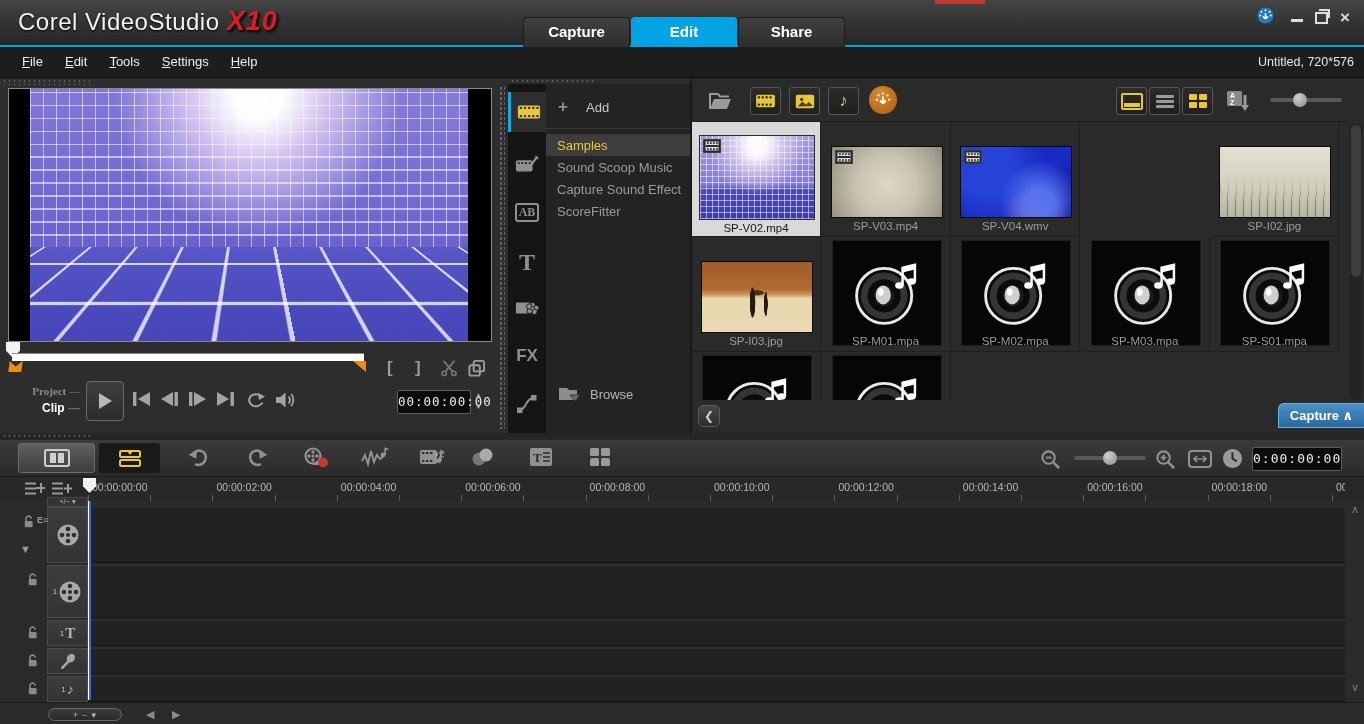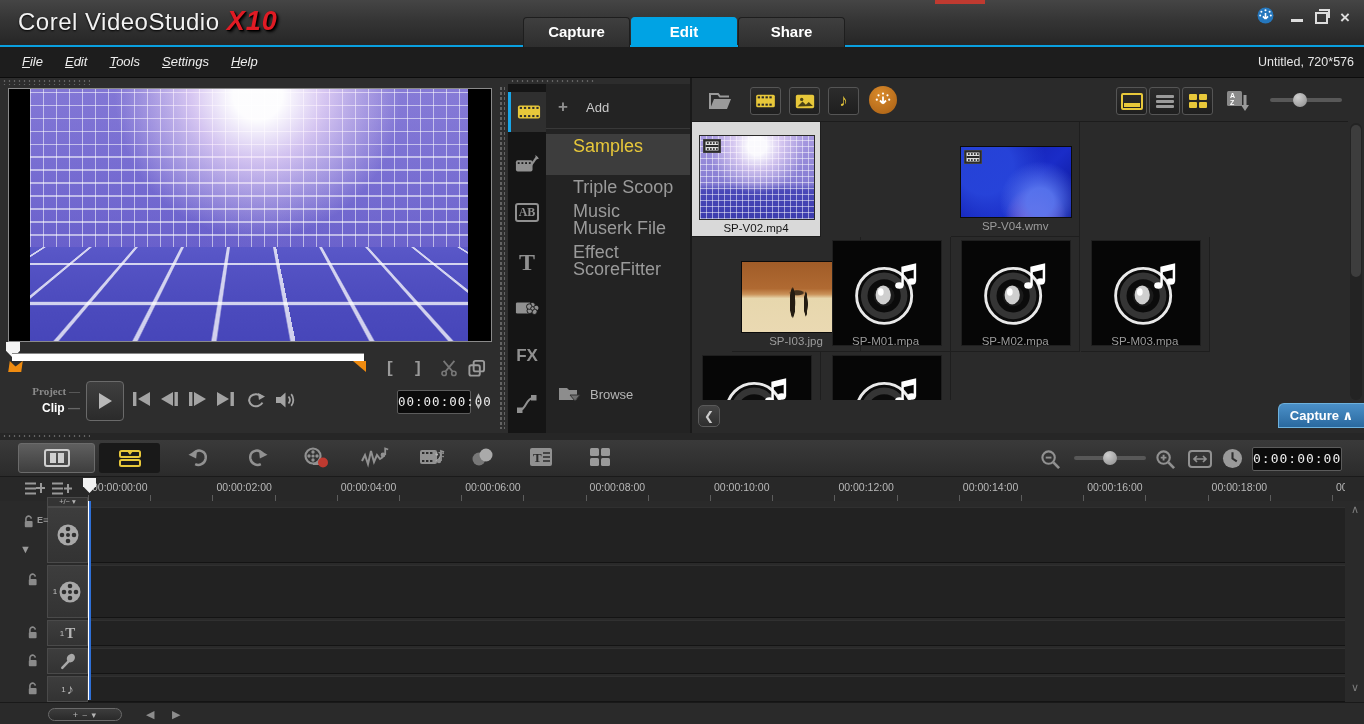--- a/index.html
+++ b/index.html
@@ -28,21 +28,21 @@
   .ic-restore{width:9px;height:8px;border:2px solid #ddd;top:12px;}
   .ic-restore:before{content:"";position:absolute;left:2px;top:-5px;width:9px;height:7px;
     border:2px solid #ddd;border-bottom:none;border-left:none;}
   .ic-close{font-size:17px;font-weight:bold;line-height:14px;top:11px;}
 
   
   .menubar{position:absolute;left:0;top:47px;width:100%;height:30px;background:#1d1d1d;
     border-bottom:1px solid #0c0c0c;}
   .menu-item{display:inline-block;color:#eee;font-size:13px;margin:0 11px;line-height:30px;cursor:default;}
   .menu-item:first-letter{text-decoration:underline;}
-  .menu-items{position:absolute;left:11px;top:0;font-style:italic;}
+  .menu-items{position:absolute;left:11px;top:0;}
   .proj-status{position:absolute;right:10px;top:0;line-height:30px;font-size:12.5px;color:#e6e6e6;}
 
   
   .main{position:absolute;left:0;top:78px;width:100%;height:355px;background:#2d2d2d;}
   .dots-h{background-image:radial-gradient(#636363 1px,transparent 1.2px);background-size:5px 4px;}
   .dots-v{background-image:radial-gradient(#636363 1px,transparent 1.2px);background-size:4px 5px;}
 
   
   .video-frame{position:absolute;left:8px;top:10px;width:482px;height:252px;background:#000;
     border:1px solid #8a8a8a;overflow:hidden;}
@@ -90,21 +90,21 @@
   .rail-item{position:absolute;left:0;width:38px;height:40px;display:flex;align-items:center;
     justify-content:center;color:#909090;}
   .rail-item.active{background:#2f2f2f;color:#e8c83a;border-left:3px solid #18a6e8;box-sizing:border-box;}
   .rail-txt{font-weight:bold;font-size:15px;font-family:"Liberation Serif","DejaVu Serif",serif;}
   .lib-list{position:absolute;left:546px;top:6px;width:144px;bottom:0;background:#232323;}
   .add-row{position:absolute;left:0;top:10px;width:100%;height:28px;}
   .add-plus{position:absolute;left:12px;top:3px;font-size:17px;font-weight:bold;color:#8f8f8f;}
   .add-txt{position:absolute;left:40px;top:6px;font-size:13px;color:#c8c8c8;}
   .lib-divider{position:absolute;left:0;top:44px;width:100%;height:1px;background:#383838;}
   .lib-cats{position:absolute;left:0;top:50px;width:100%;}
-  .lib-cat{height:41px;line-height:24px;padding-left:27px;font-size:18px;color:#9a9a9a;cursor:default;}
+  .lib-cat{height:22px;line-height:24px;padding-left:11px;font-size:13px;color:#9a9a9a;cursor:default;}
   .lib-cat.selected{background:#3d3d3d;color:#e8c83a;}
   .browse-row{position:absolute;left:0;bottom:26px;width:100%;height:24px;color:#b5b5b5;}
   .browse-txt{position:absolute;left:44px;top:4px;font-size:13px;}
 
   
   .browser{position:absolute;left:690px;right:0;top:0;bottom:0;background:#2a2a2a;border-left:2px solid #191919;}
   .bt-btn{position:absolute;top:9px;width:31px;height:28px;border:1px solid #555;border-radius:3px;
     background:linear-gradient(180deg,#2c2c2c,#1f1f1f);display:flex;align-items:center;justify-content:center;
     color:#e8c83a;box-sizing:border-box;}
   .bt-plain{border:none;background:none;color:#9a9a9a;}
@@ -377,22 +377,22 @@
     </div>
 
     <div class="lib-list">
       <div class="add-row">
         <span class="add-plus">+</span>
         <span class="add-txt">Add</span>
         </div>
       <div class="lib-divider"></div>
       <div class="lib-cats">
           <div class="lib-cat selected">Samples</div>
-          <div class="lib-cat">Triple Scoop Music</div>
-          <div class="lib-cat">Muserk File Effect</div>
+          <div class="lib-cat">Sound Scoop Music</div>
+          <div class="lib-cat">Capture Sound Effect</div>
           <div class="lib-cat">ScoreFitter</div>
         </div>
       <div class="browse-row">
         <svg style="position:absolute;left:12px;top:3px;" width="24" height="17" viewBox="0 0 24 17">
           <path d="M1 14 V2 h8 l2 2 h8 v10 z" fill="#8d8d8d"></path>
             <polygon points="12,9 22,9 17,15" fill="#6f6f6f" stroke="#333" stroke-width="1"></polygon>
           </svg>
         <span class="browse-txt">Browse</span>
         </div>
     </div>
@@ -486,20 +486,42 @@
                     <rect x="4" y="9.2" width="1.7" height="1.7"></rect>
                     <rect x="7" y="9.2" width="1.7" height="1.7"></rect>
                     <rect x="10" y="9.2" width="1.7" height="1.7"></rect>
                     <rect x="13" y="9.2" width="1.7" height="1.7"></rect>
                   </g>
                 </svg>
               </span>
             </div>
             <div class="cell-label">SP-V02.mp4</div>
           </div>
+          <div class="cell" style="left: 129.6px; top: 0px;">
+            <div class="th t-beige">
+              <span class="badge">
+                <svg width="18" height="14" viewBox="0 0 18 14">
+                  <rect width="18" height="14" fill="#2a2a2a" stroke="#555" stroke-width="1"></rect>
+                  <rect x="2.5" y="2.5" width="13" height="9" fill="#ddd"></rect>
+                  <rect x="2.5" y="6" width="13" height="2" fill="#2a2a2a"></rect>
+                  <g fill="#2a2a2a">
+                    <rect x="4" y="3.2" width="1.7" height="1.7"></rect>
+                    <rect x="7" y="3.2" width="1.7" height="1.7"></rect>
+                    <rect x="10" y="3.2" width="1.7" height="1.7"></rect>
+                    <rect x="13" y="3.2" width="1.7" height="1.7"></rect>
+                    <rect x="4" y="9.2" width="1.7" height="1.7"></rect>
+                    <rect x="7" y="9.2" width="1.7" height="1.7"></rect>
+                    <rect x="10" y="9.2" width="1.7" height="1.7"></rect>
+                    <rect x="13" y="9.2" width="1.7" height="1.7"></rect>
+                  </g>
+                </svg>
+              </span>
+            </div>
+            <div class="cell-label">SP-V03.mp4</div>
+          </div>
           <div class="cell" style="left: 259.2px; top: 0px;">
             <div class="th t-blue">
               <span class="badge">
                 <svg width="18" height="14" viewBox="0 0 18 14">
                   <rect width="18" height="14" fill="#2a2a2a" stroke="#555" stroke-width="1"></rect>
                   <rect x="2.5" y="2.5" width="13" height="9" fill="#ddd"></rect>
                   <rect x="2.5" y="6" width="13" height="2" fill="#2a2a2a"></rect>
                   <g fill="#2a2a2a">
                     <rect x="4" y="3.2" width="1.7" height="1.7"></rect>
                     <rect x="7" y="3.2" width="1.7" height="1.7"></rect>
@@ -508,21 +530,25 @@
                     <rect x="4" y="9.2" width="1.7" height="1.7"></rect>
                     <rect x="7" y="9.2" width="1.7" height="1.7"></rect>
                     <rect x="10" y="9.2" width="1.7" height="1.7"></rect>
                     <rect x="13" y="9.2" width="1.7" height="1.7"></rect>
                   </g>
                 </svg>
               </span>
             </div>
             <div class="cell-label">SP-V04.wmv</div>
           </div>
-          <div class="cell" style="left: 0px; top: 115px; margin-left: 40px;">
+          <div class="cell" style="left: 518.4px; top: 0px;">
+            <div class="th t-trees"></div>
+            <div class="cell-label">SP-I02.jpg</div>
+          </div>
+          <div class="cell" style="left: 0px; top: 115px;">
             <div class="th t-desert"></div>
             <div class="cell-label">SP-I03.jpg</div>
           </div>
           <div class="cell" style="left: 129.6px; top: 115px;">
             <div class="th th-audio">
               <svg width="76" height="76" viewBox="0 0 80 80">
                 <circle cx="37" cy="43" r="29" fill="#0b0b0b" stroke="#e9e9e9" stroke-width="3"></circle>
                 <circle cx="37" cy="43" r="21" fill="none" stroke="#353535" stroke-width="7"></circle>
                 <circle cx="37" cy="43" r="11" fill="#1a1a1a"></circle>
                 <ellipse cx="36" cy="42" rx="8" ry="10" fill="#cfcfcf"></ellipse>
@@ -566,20 +592,38 @@
                 <g fill="#fff">
                   <ellipse cx="53" cy="32" rx="4.4" ry="3.4"></ellipse>
                   <ellipse cx="66" cy="28" rx="4.4" ry="3.4"></ellipse>
                   <path d="M56.4 32 V13.5 l13-3.2 V28" fill="none" stroke="#fff" stroke-width="2.6"></path>
                   <path d="M56.4 13.5 l13-3.2 v5 l-13 3.2 z"></path>
                 </g>
               </svg>
             </div>
             <div class="cell-label">SP-M03.mpa</div>
           </div>
+          <div class="cell" style="left: 518.4px; top: 115px;">
+            <div class="th th-audio">
+              <svg width="76" height="76" viewBox="0 0 80 80">
+                <circle cx="37" cy="43" r="29" fill="#0b0b0b" stroke="#e9e9e9" stroke-width="3"></circle>
+                <circle cx="37" cy="43" r="21" fill="none" stroke="#353535" stroke-width="7"></circle>
+                <circle cx="37" cy="43" r="11" fill="#1a1a1a"></circle>
+                <ellipse cx="36" cy="42" rx="8" ry="10" fill="#cfcfcf"></ellipse>
+                <ellipse cx="33.5" cy="39" rx="3" ry="4" fill="#fff"></ellipse>
+                <g fill="#fff">
+                  <ellipse cx="53" cy="32" rx="4.4" ry="3.4"></ellipse>
+                  <ellipse cx="66" cy="28" rx="4.4" ry="3.4"></ellipse>
+                  <path d="M56.4 32 V13.5 l13-3.2 V28" fill="none" stroke="#fff" stroke-width="2.6"></path>
+                  <path d="M56.4 13.5 l13-3.2 v5 l-13 3.2 z"></path>
+                </g>
+              </svg>
+            </div>
+            <div class="cell-label">SP-S01.mpa</div>
+          </div>
           <div class="cell" style="left: 0px; top: 230px;">
             <div class="th th-audio">
               <svg width="76" height="76" viewBox="0 0 80 80">
                 <circle cx="37" cy="43" r="29" fill="#0b0b0b" stroke="#e9e9e9" stroke-width="3"></circle>
                 <circle cx="37" cy="43" r="21" fill="none" stroke="#353535" stroke-width="7"></circle>
                 <circle cx="37" cy="43" r="11" fill="#1a1a1a"></circle>
                 <ellipse cx="36" cy="42" rx="8" ry="10" fill="#cfcfcf"></ellipse>
                 <ellipse cx="33.5" cy="39" rx="3" ry="4" fill="#fff"></ellipse>
                 <g fill="#fff">
                   <ellipse cx="53" cy="32" rx="4.4" ry="3.4"></ellipse>

